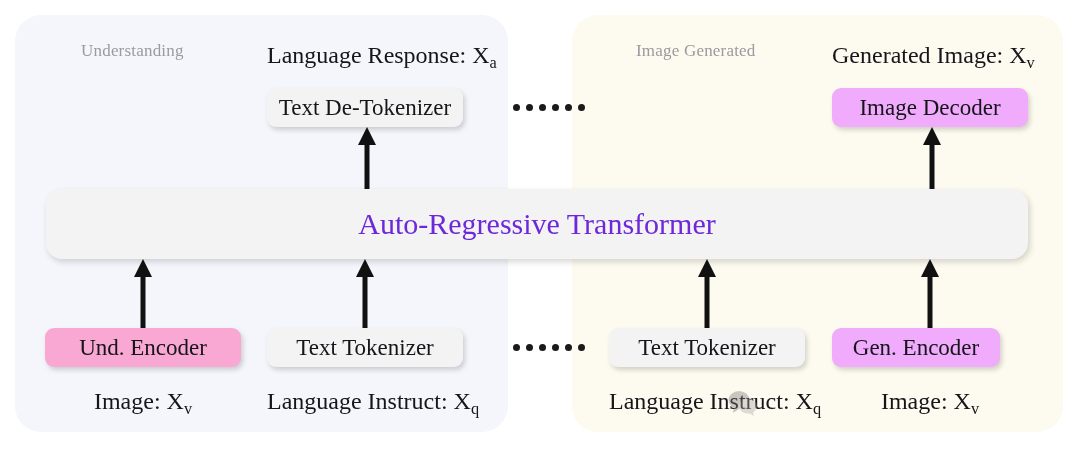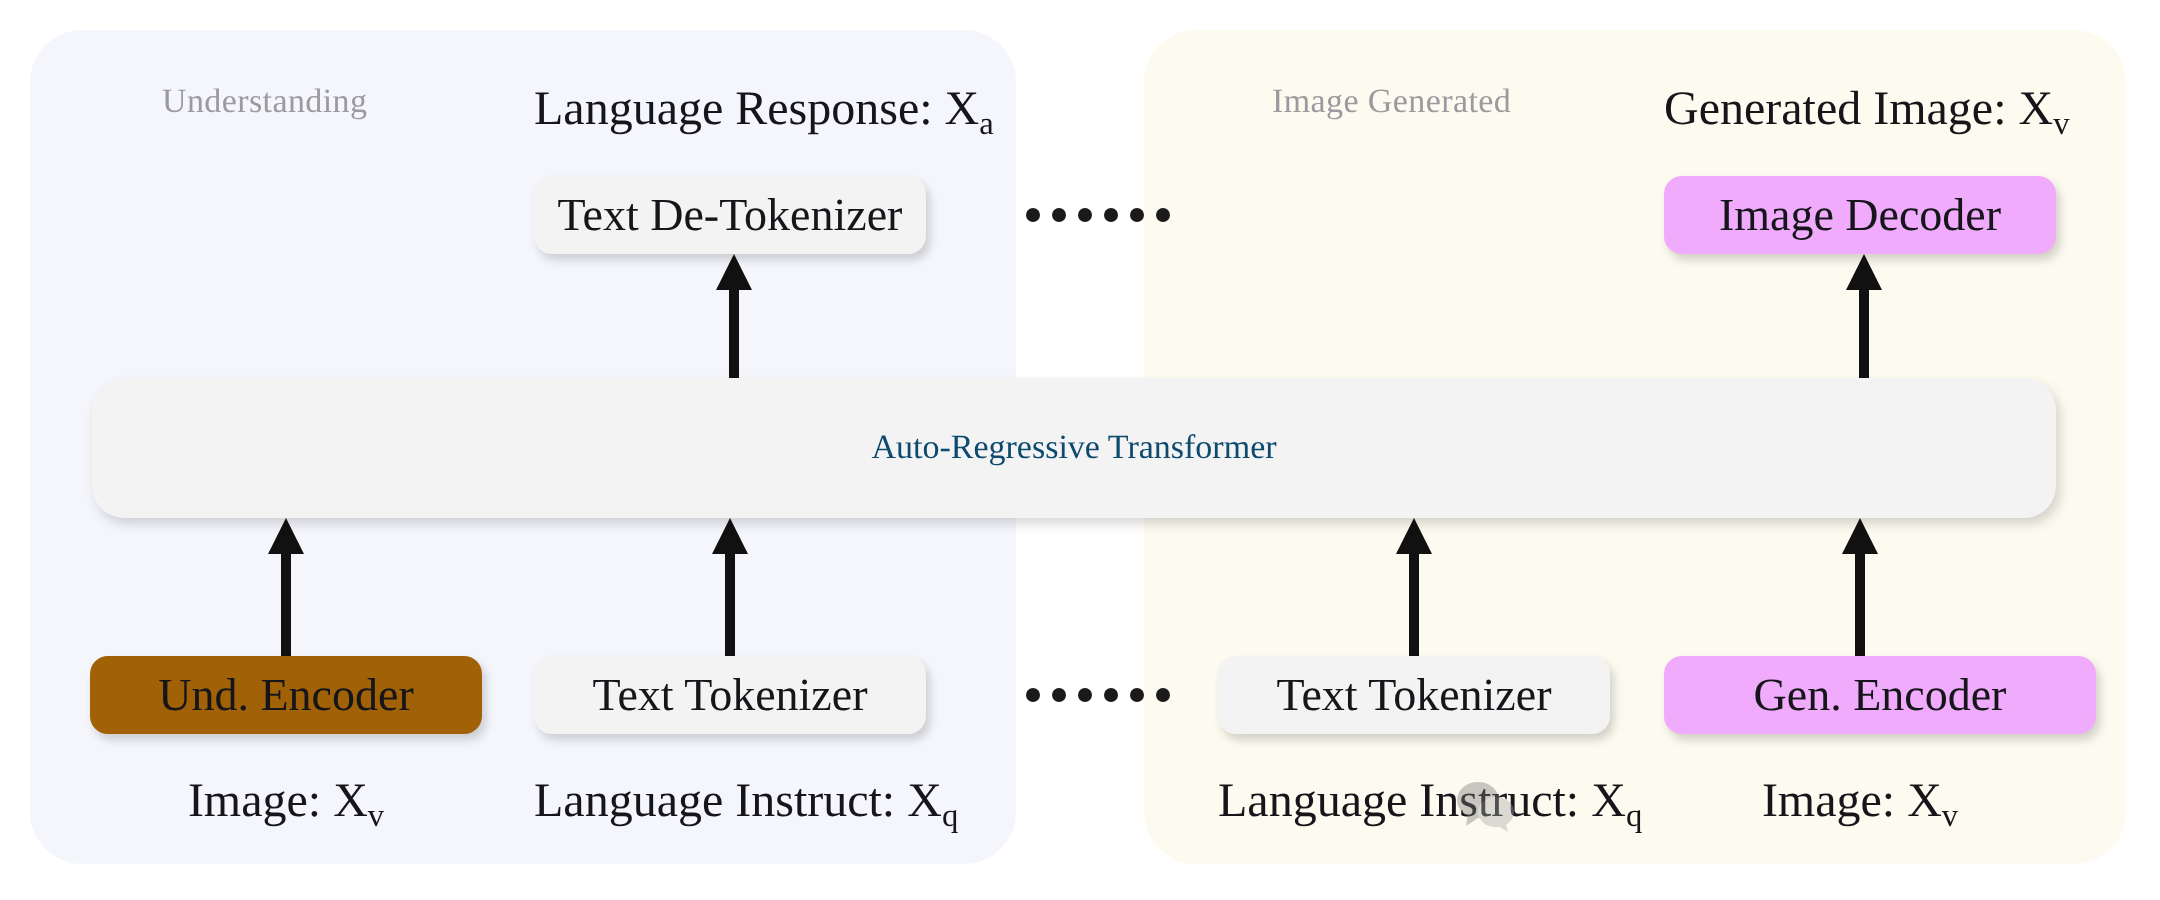--- a/index.html
+++ b/index.html
@@ -55,51 +55,51 @@
     height: 70px;
     border-radius: 16px;
     background: #f3f3f4;
     box-shadow: 2px 3px 6px rgba(0,0,0,0.16);
     display: flex;
     align-items: center;
     justify-content: center;
     z-index: 6;
   }
   #transformer-label {
-    font-size: 17px;
-    color: #0c4a6e;
+    font-size: 30px;
+    color: #6d28d9;
     white-space: nowrap;
   }
 
   
   .box {
     position: absolute;
     height: 39px;
     border-radius: 9px;
     display: flex;
     align-items: center;
     justify-content: center;
     box-shadow: 2px 3px 5px rgba(0,0,0,0.17);
     z-index: 5;
   }
   .box span {
     font-size: 23px;
     color: #15151a;
     white-space: nowrap;
   }
   .box-neutral { background: #f3f3f3; }
-  .box-blue    { background: #a16207; text-align: right; }
+  .box-blue    { background: #f9a8d4; text-align: right; }
   .box-cream   { background: #f0abfc; }
 
   #box-text-detokenizer { left: 267px;  top: 88px;  width: 196px; }
   #box-image-decoder    { left: 832px;  top: 88px;  width: 196px; }
   #box-und-encoder      { left: 45px;   top: 328px; width: 196px; }
   #box-text-tokenizer-l { left: 267px;  top: 328px; width: 196px; }
   #box-text-tokenizer-r { left: 609px;  top: 328px; width: 196px; }
-  #box-gen-encoder      { left: 832px;  top: 328px; width: 216px; }
+  #box-gen-encoder      { left: 832px;  top: 328px; width: 168px; }
 
   
   .caption {
     position: absolute;
     font-size: 24px;
     color: #15151a;
     white-space: nowrap;
     text-align: center;
     z-index: 5;
   }

